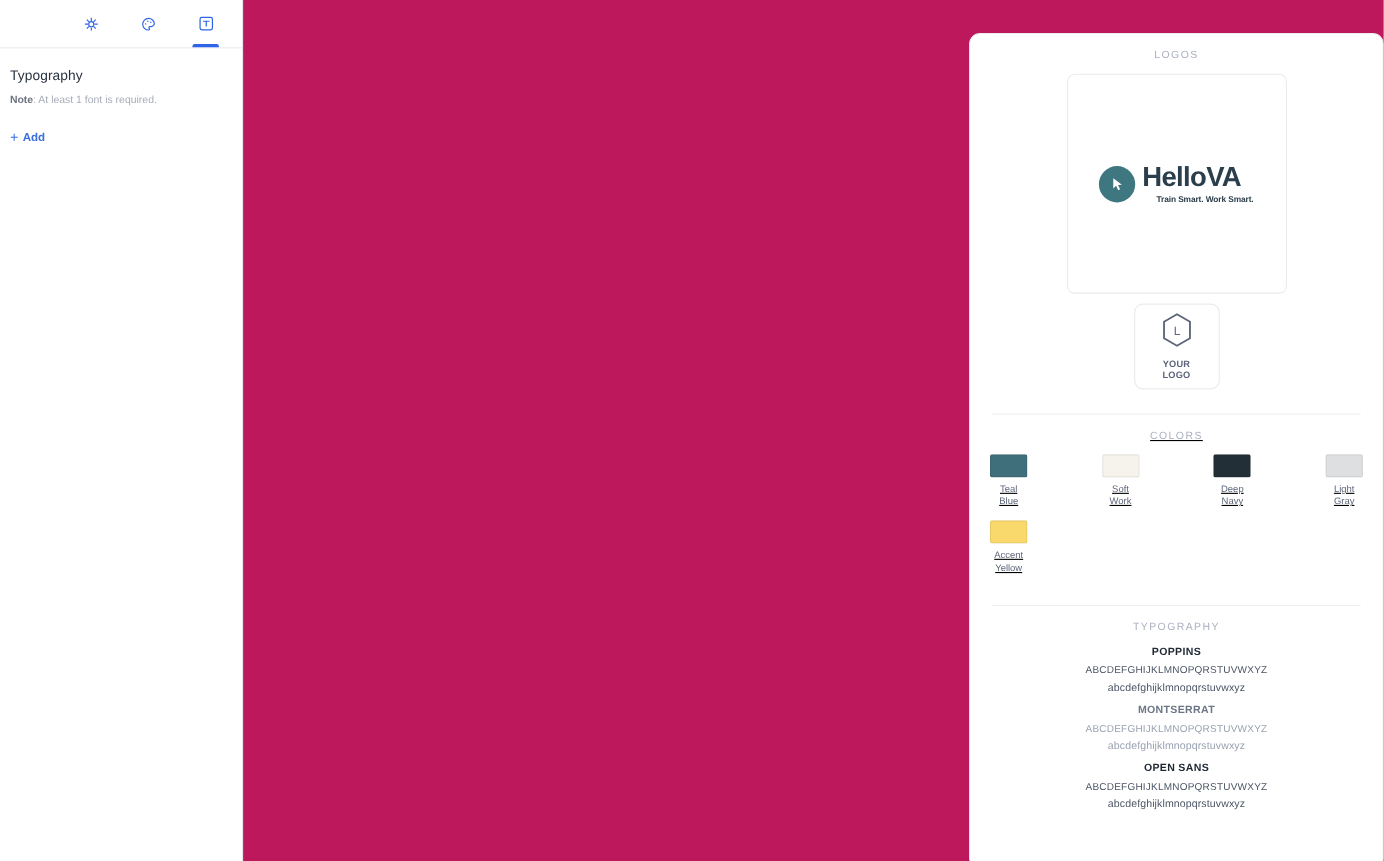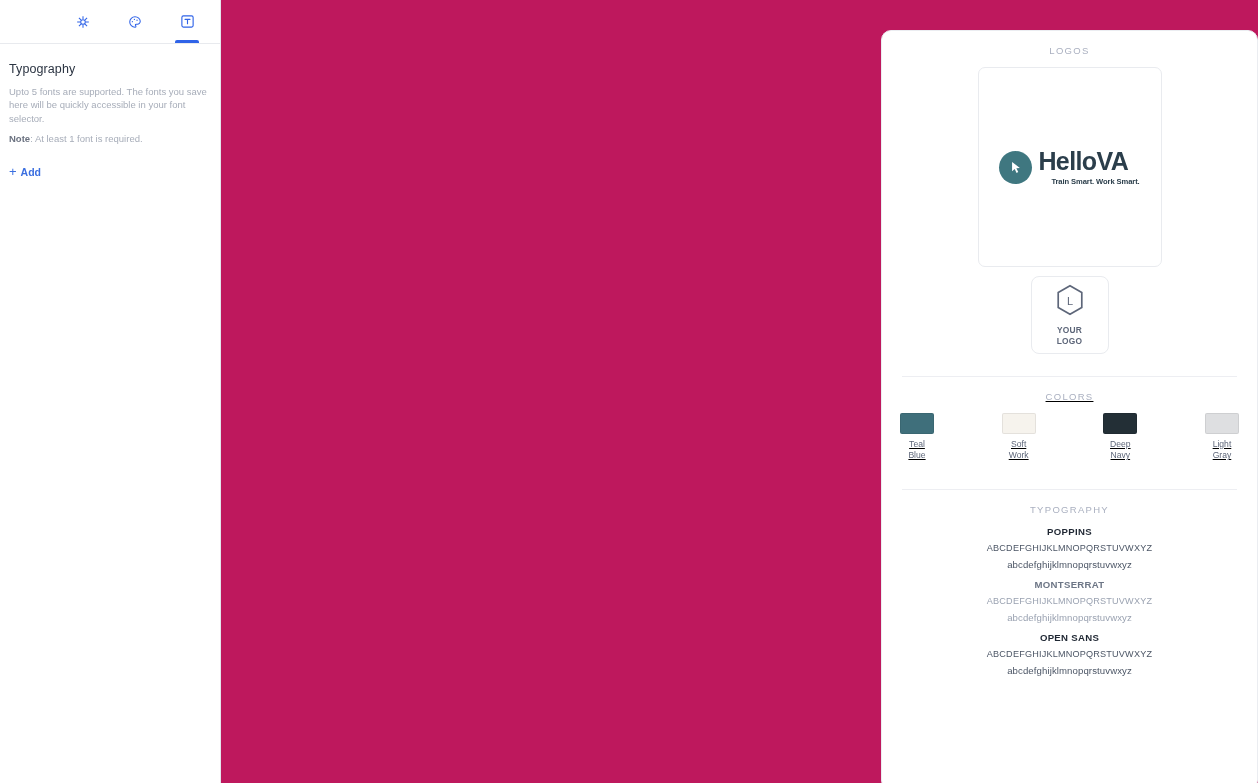--- a/index.html
+++ b/index.html
@@ -107,21 +107,21 @@
     font-size: 9.5px;
     letter-spacing: 1.3px;
     color: #aab0c0;
     font-weight: 400;
     margin-bottom: 11px;
   }
   .divider { height: 1px; background: #edeef2; margin: 0 2px; }
 
   
   .logo-frame {
-    width: 184px; height: 200px;
+    width: 200px; height: 200px;
     margin: 0 auto;
     border: 1px solid #e9ebef;
     border-radius: 7px;
     display: flex; align-items: center; justify-content: center;
     background: #fff;
   }
   .logo-lockup { display: flex; align-items: center; gap: 6px; }
   .logo-mark {
     width: 33px; height: 33px; border-radius: 50%;
     background: #3f7780;
@@ -212,21 +212,20 @@
         <svg width="15" height="15" viewBox="0 0 24 24" fill="none" stroke="#2f63e8" stroke-width="1.8">
           <rect x="3" y="3" width="18" height="18" rx="2.5"></rect>
           <path d="M8 8.5h8M12 8.5v7" stroke-linecap="round"></path>
         </svg>
       </span>
     </div>
   </div>
 
   <div class="panel-body">
     <div class="panel-title">Typography</div>
-    <div class="panel-desc">Upto 5 fonts are supported. The fonts you save here will be quickly accessible in your font selector.</div>
     <div class="panel-note"><b>Note</b><span>: At least 1 font is required.</span></div>
 
     <div class="add-link">
       <span class="plus">+</span>
       <span>Add</span>
     </div>
 
     
 
     
@@ -286,20 +285,26 @@
         <div class="swatch">
           <span class="chip" style="background:#232f36"></span>
           <span class="chip-name">Deep Navy</span>
         </div>
         <div class="swatch">
           <span class="chip" style="background:#dedfe1"></span>
           <span class="chip-name">Light Gray</span>
         </div>
       </div>
 
+      <div class="swatch-row" style="margin-top:12px">
+        <div class="swatch">
+          <span class="chip" style="background:#f9d86c"></span>
+          <span class="chip-name">Accent Yellow</span>
+        </div>
+      </div>
     </div>
 
     <div style="height:24px"></div>
     <div class="divider"></div>
 
     <div class="type-wrap">
       <div class="section-head">TYPOGRAPHY</div>
 
       <div class="type-block">
         <div class="type-name">POPPINS</div>

